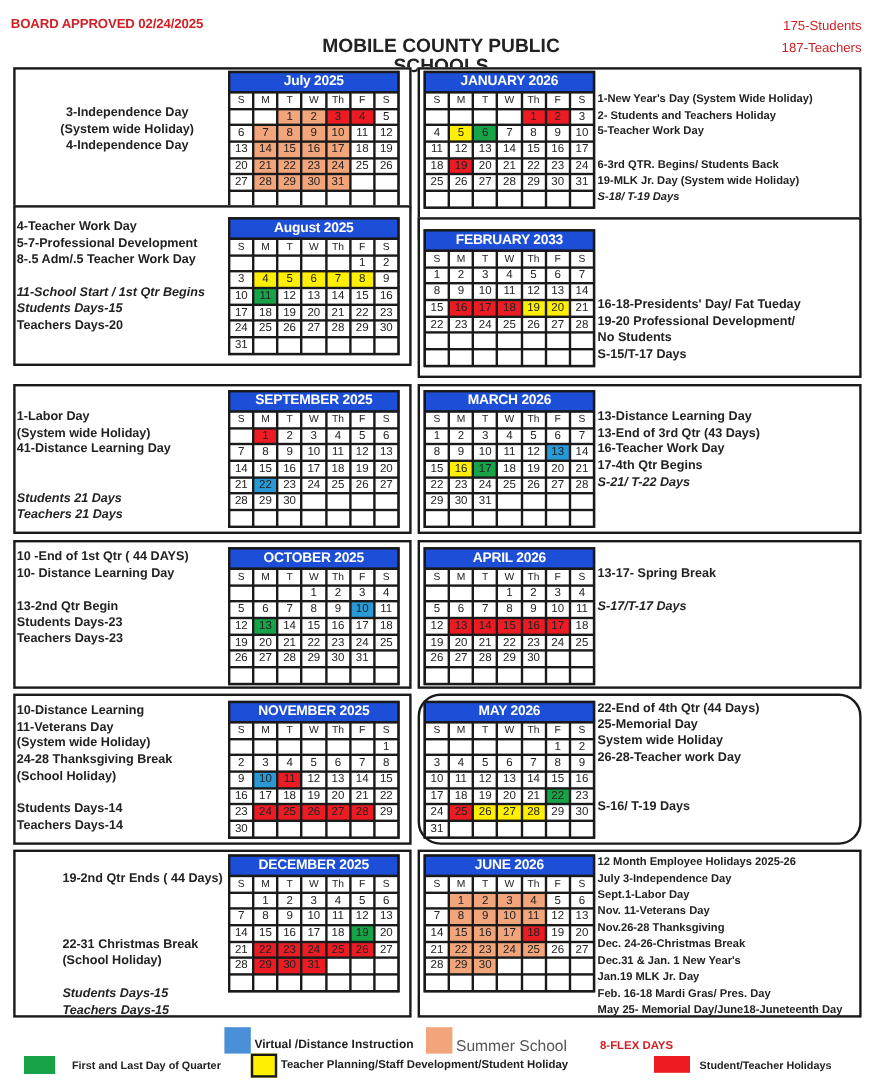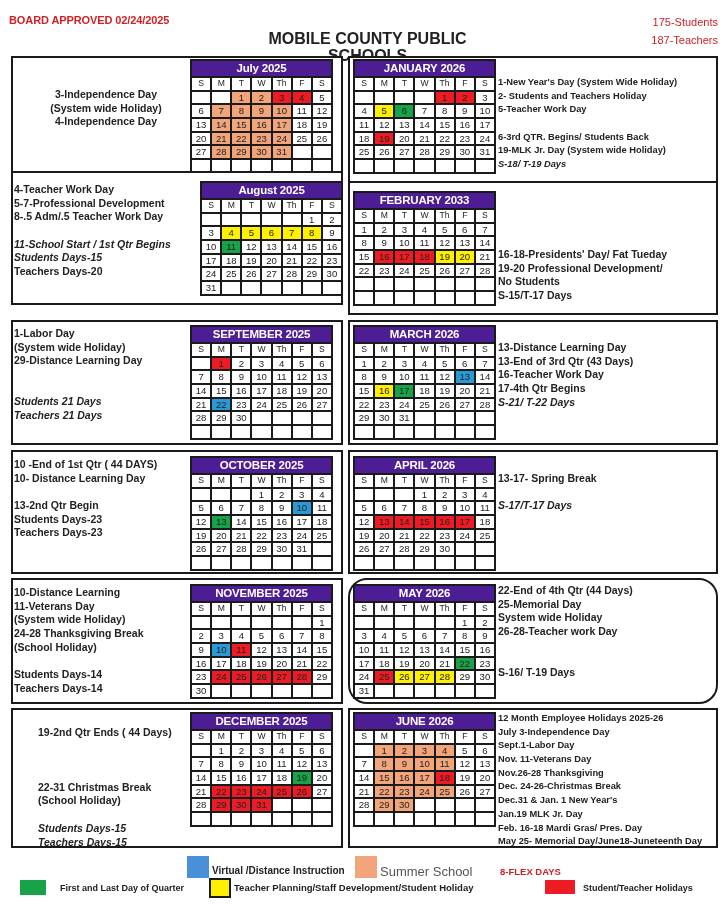--- a/index.html
+++ b/index.html
@@ -14,21 +14,21 @@
   .panel.left { left: 11px; width: 332px; }
   .panel.right { left: 348px; width: 370px; }
 
   .notes { position: absolute; font-size: 10.5px; font-weight: bold; color: #222; line-height: 13.7px; white-space: nowrap; }
   .notes .line { display: block; height: 13.7px; }
   .notes .it { font-style: italic; }
   .notes.center { text-align: center; }
   .notes.small .line { font-size: 9.3px; }
 
   .cal { position: absolute; width: 143px; border: 2px solid #1a1a1a; background: #1a1a1a; }
-  .cal .title { height: 15px; background: #4c1d95; color: #fff; font-weight: bold; font-size: 11.5px; text-align: center; line-height: 15px; letter-spacing: -0.2px; }
+  .cal .title { height: 15px; background: #1d4ed8; color: #fff; font-weight: bold; font-size: 11.5px; text-align: center; line-height: 15px; letter-spacing: -0.2px; }
   .cal .grid { display: grid; grid-template-columns: repeat(7, 1fr); gap: 2px; background: #1a1a1a; padding-top: 2px; }
   .cal .cell { height: 11.7px; background: #fff; font-size: 9.6px; line-height: 11.7px; text-align: center; color: #222; overflow: hidden; }
   .cal .cell.dow { font-size: 8.6px; }
   .cal .cell.sum { background: #f2a57b; }
   .cal .cell.hol { background: #ed1c24; }
   .cal .cell.pln { background: #ffef00; }
   .cal .cell.qtr { background: #18a349; }
   .cal .cell.dst { background: #2a9ad6; }
 
   .legend { position: absolute; font-size: 9px; font-weight: bold; color: #222; white-space: nowrap; }
@@ -111,21 +111,21 @@
 <div class="panel left" style="top:171px;height:134px;">
   <div class="notes" style="left:1px;top:10px;">
       <span class="line">4-Teacher  Work Day</span>
       <span class="line">5-7-Professional Development</span>
       <span class="line">8-.5 Adm/.5 Teacher Work Day</span>
       <span class="line"></span>
       <span class="line it">11-School Start / 1st Qtr Begins</span>
       <span class="line it">Students Days-15</span>
       <span class="line">Teachers Days-20</span>
     </div>
-  <div class="cal" style="left:177px;top:8px;margin-left:10px;">
+  <div class="cal" style="left:177px;top:8px;">
       <div class="title">August 2025</div>
       <div class="grid">
         <div class="cell dow">S</div>
         <div class="cell dow">M</div>
         <div class="cell dow">T</div>
         <div class="cell dow">W</div>
         <div class="cell dow">Th</div>
         <div class="cell dow">F</div>
         <div class="cell dow">S</div>
         <div class="cell"></div>
@@ -168,24 +168,24 @@
         <div class="cell"></div>
         <div class="cell"></div>
         <div class="cell"></div>
         <div class="cell"></div>
         <div class="cell"></div>
       </div>
     </div>
 </div>
 
 <div class="panel left" style="top:320px;height:125px;">
-  <div class="notes" style="left:1px;top:5px;">
+  <div class="notes" style="left:1px;top:19px;">
       <span class="line">1-Labor Day</span>
       <span class="line">(System wide Holiday)</span>
-      <span class="line">29-Distance Learning Day</span>
+      <span class="line">41-Distance Learning Day</span>
       <span class="line"></span>
       <span class="line"></span>
       <span class="line it">Students 21 Days</span>
       <span class="line it">Teachers 21  Days</span>
     </div>
   <div class="cal" style="left:177px;top:3px;">
       <div class="title">SEPTEMBER 2025</div>
       <div class="grid">
         <div class="cell dow">S</div>
         <div class="cell dow">M</div>
@@ -366,21 +366,21 @@
         <div class="cell"></div>
         <div class="cell"></div>
         <div class="cell"></div>
         <div class="cell"></div>
         <div class="cell"></div>
       </div>
     </div>
 </div>
 
 <div class="panel left" style="top:708px;height:140px;">
-  <div class="notes" style="left:1px;top:16px;padding-left:24px;">
+  <div class="notes" style="left:15px;top:16px;padding-left:24px;">
       <span class="line">19-2nd Qtr Ends ( 44 Days)</span>
       <span class="line"></span>
       <span class="line"></span>
       <span class="line"></span>
       <span class="line">22-31 Christmas Break</span>
       <span class="line">(School Holiday)</span>
       <span class="line"></span>
       <span class="line it">Students  Days-15</span>
       <span class="line it">Teachers Days-15</span>
     </div>

